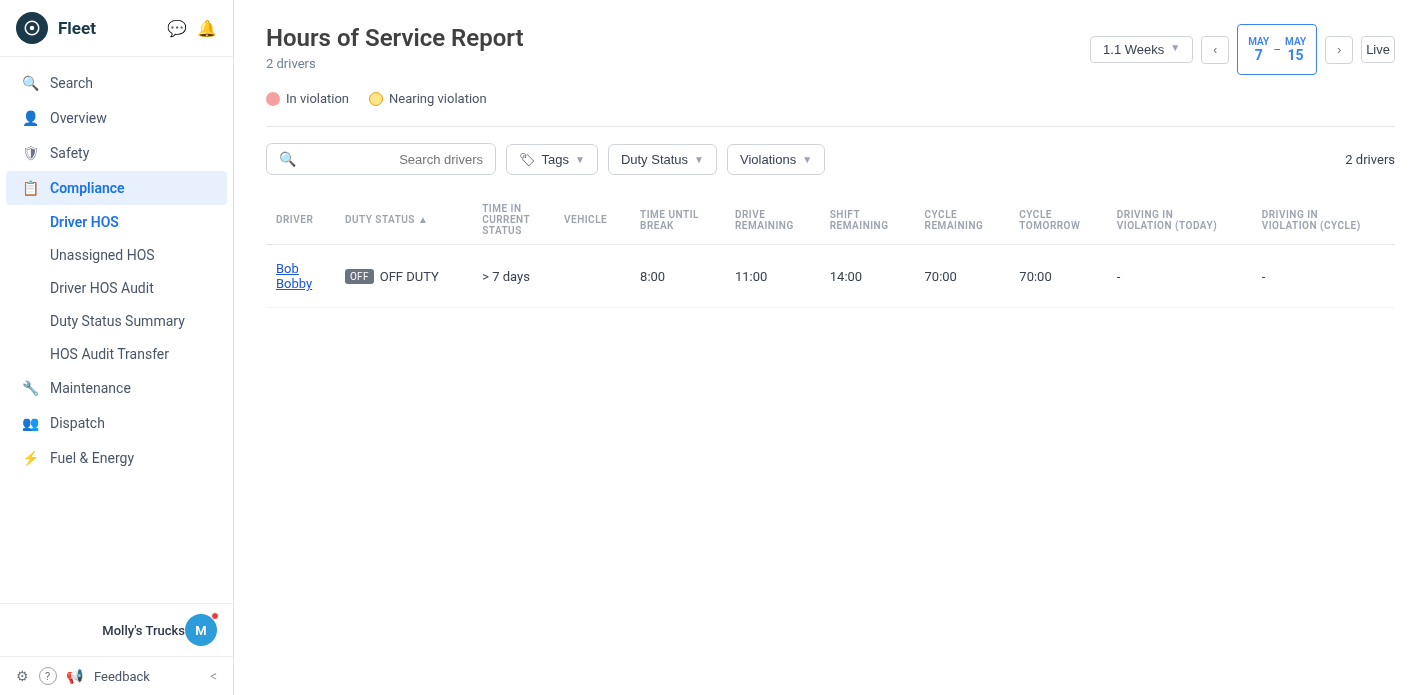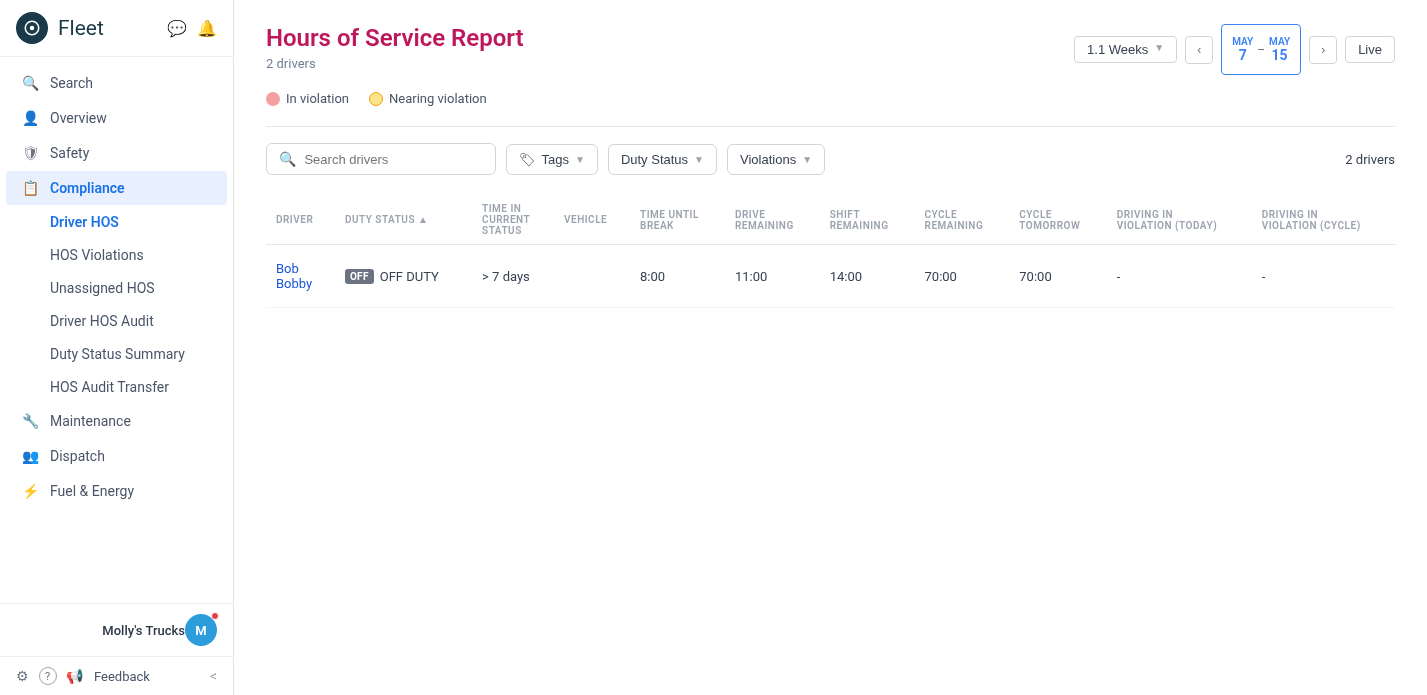--- a/index.html
+++ b/index.html
@@ -24,22 +24,22 @@
     }
     .logo-icon {
       width: 32px;
       height: 32px;
       background: #1a3a4a;
       border-radius: 50%;
       display: flex; align-items: center; justify-content: center;
     }
     .logo-icon svg { width: 18px; height: 18px; }
     .sidebar-title {
-      font-size: 21px;
-      font-weight: 400;
+      font-size: 17px;
+      font-weight: 700;
       color: #1a3a4a;
       flex: 1;
     }
     .sidebar-icons {
       display: flex;
       gap: 10px;
     }
     .sidebar-icons span {
       color: #666;
       font-size: 16px;
@@ -120,21 +120,21 @@
       padding: 24px 32px;
       display: flex;
       flex-direction: column;
     }
     .page-header {
       display: flex;
       align-items: flex-start;
       justify-content: space-between;
       margin-bottom: 16px;
     }
-    .page-title { font-size: 24px; font-weight: 600; color: #be185d; }
+    .page-title { font-size: 24px; font-weight: 600; color: #404040; }
     .page-subtitle { font-size: 13px; color: #718096; margin-top: 4px; }
 
     .header-controls {
       display: flex;
       align-items: center;
       gap: 8px;
     }
     .week-selector {
       display: flex;
       border: 1px solid #d1d5db;
@@ -168,21 +168,21 @@
       font-size: 12px;
       color: #3b82f6;
       gap: 4px;
     }
     .date-range .sep { color: #6b7280; }
     .date-month { font-weight: 600; font-size: 10px; text-transform: uppercase; }
     .date-day { font-weight: 700; font-size: 14px; }
     .live-btn {
       border: 1px solid #d1d5db;
       border-radius: 4px;
-      padding: 5px 12px;
+      padding: 5px 4px;
       font-size: 13px;
       color: #374151;
       cursor: pointer;
       background: white;
     }
 
     .legend {
       display: flex;
       align-items: center;
       gap: 20px;
@@ -220,20 +220,21 @@
       gap: 8px;
       width: 230px;
       background: white;
     }
     .search-box input {
       border: none;
       outline: none;
       font-size: 13px;
       color: #374151;
       width: 100%;
+      text-align: right;
     }
     .search-icon { color: #9ca3af; font-size: 14px; }
     .filter-btn {
       display: flex;
       align-items: center;
       gap: 6px;
       border: 1px solid #d1d5db;
       border-radius: 6px;
       padding: 7px 12px;
       font-size: 13px;
@@ -265,33 +266,34 @@
       border-bottom: 1px solid #f3f4f6;
     }
     tbody td {
       padding: 16px 10px;
       font-size: 13px;
       color: #374151;
       vertical-align: middle;
     }
     .driver-link {
       color: #1a56db;
+      text-decoration: underline;
       cursor: pointer;
       font-size: 13px;
     }
     .status-badge {
       display: inline-flex;
       align-items: center;
       gap: 4px;
       background: #6b7280;
       color: white;
       border-radius: 3px;
       padding: 2px 5px;
       font-size: 10px;
-      font-weight: 700;
+      font-weight: 400;
       letter-spacing: 0.03em;
     }
     .status-off { background: #6b7280; }
     .duty-cell {
       display: flex;
       align-items: center;
       gap: 6px;
     }
     .vehicle-link {
       color: #1a56db;
@@ -330,23 +332,20 @@
       <span class="nav-icon">🛡</span>
       <span>Safety</span>
     </div>
     <div class="nav-item active">
       <span class="nav-icon">📋</span>
       <span>Compliance</span>
     </div>
 
     <div class="sub-nav-item active">
       <span>Driver HOS</span>
-    </div>
-    <div class="sub-nav-item">
-      <span>HOS Violations</span>
     </div>
     <div class="sub-nav-item">
       <span>Unassigned HOS</span>
     </div>
     <div class="sub-nav-item">
       <span>Driver HOS Audit</span>
     </div>
     <div class="sub-nav-item">
       <span>Duty Status Summary</span>
     </div>

